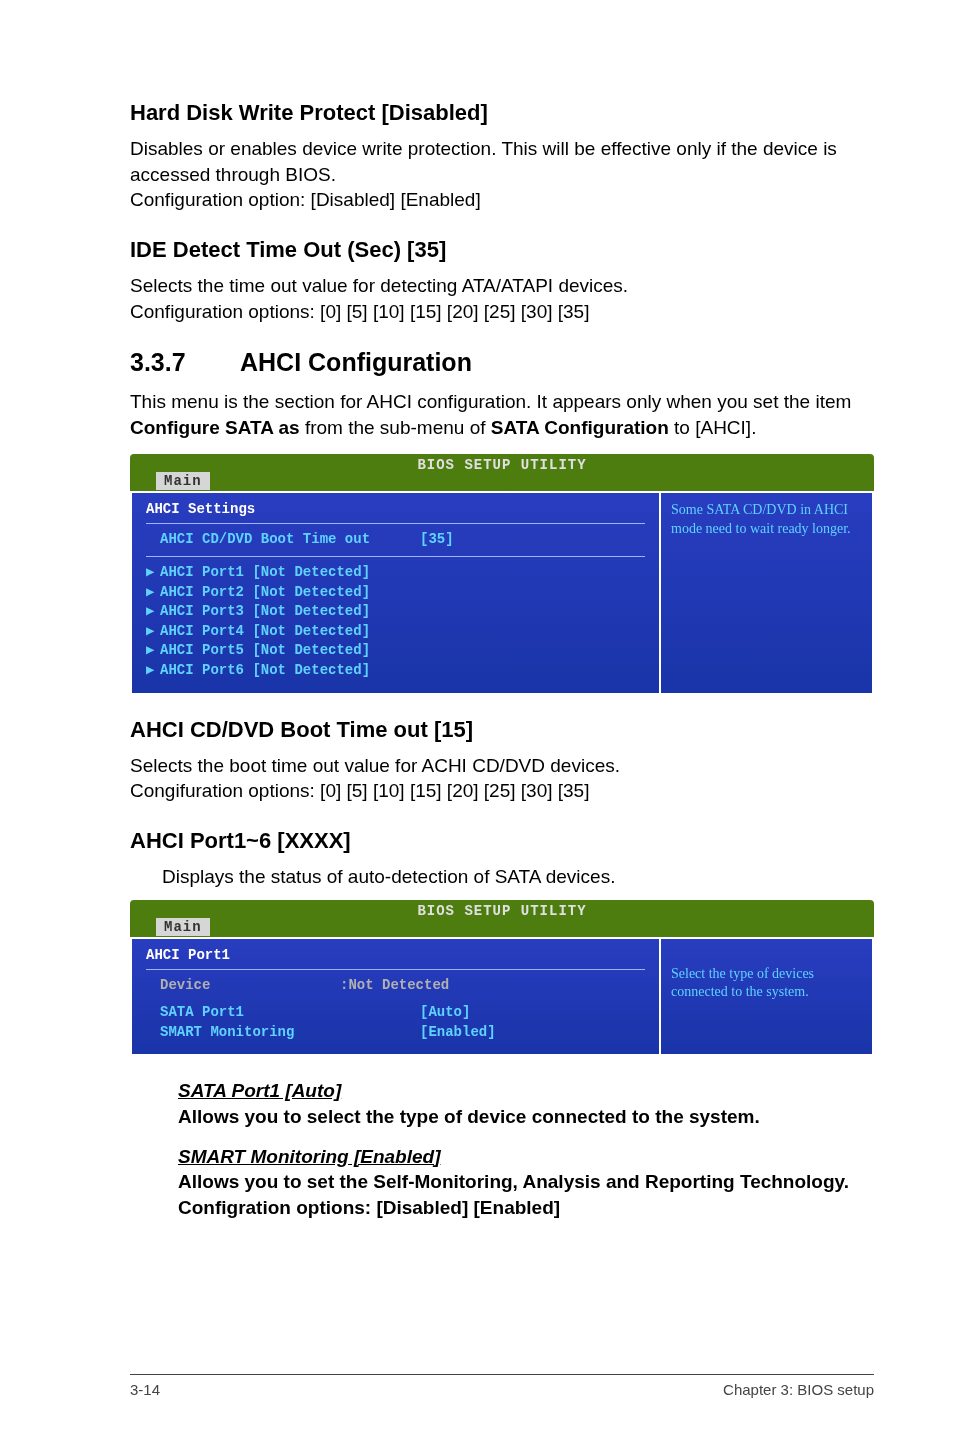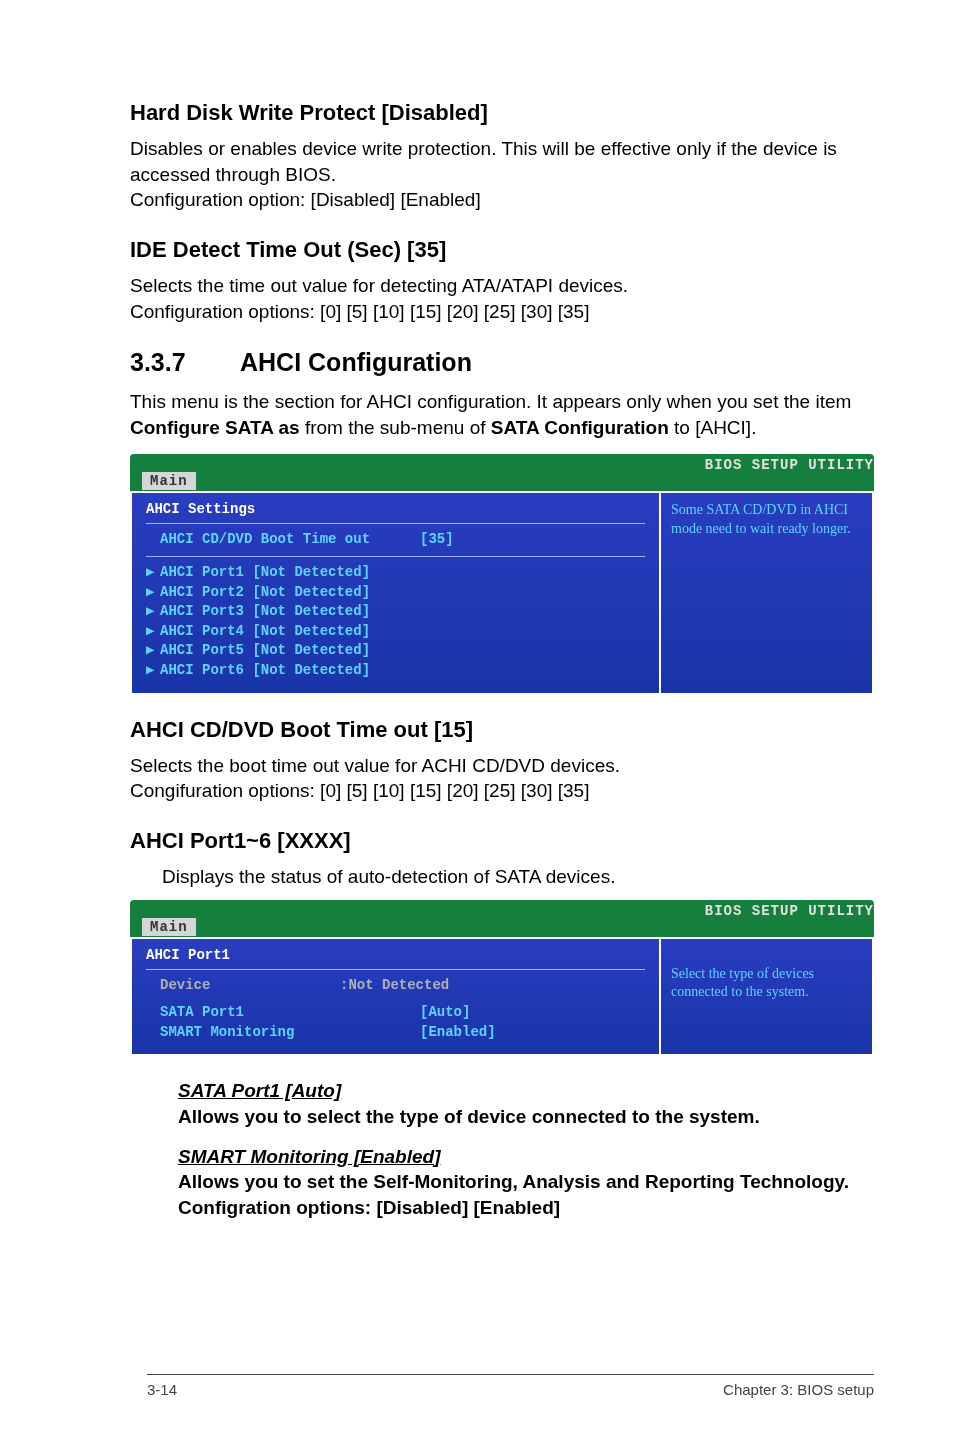--- a/index.html
+++ b/index.html
@@ -29,33 +29,33 @@
       margin-bottom: 14px;
     }
     .body .bold { font-weight: bold; }
     .section-gap { height: 10px; }
     .bios-panel {
       margin: 10px 0 22px 0;
       border-radius: 4px;
       overflow: hidden;
     }
     .bios-header {
-      background: #15803d;
+      background: #4d7c0f;
       color: #e0e0e0;
       font-family: "Courier New", monospace;
       font-size: 14px;
       font-weight: bold;
       letter-spacing: 1px;
-      text-align: right;
+      text-align: center;
       padding: 3px 0 0 0;
       position: relative;
     }
     .bios-tab {
       position: absolute;
-      left: 12px;
+      left: 26px;
       top: 18px;
       background: #d6d6d6;
       color: #333;
       padding: 1px 8px;
       font-size: 14px;
       font-family: "Courier New", monospace;
     }
     .bios-body-row { display: flex; }
     .bios-left {
       flex: 1;
@@ -96,21 +96,21 @@
       padding-left: 48px;
       font-size: 19px;
       line-height: 1.35;
       margin-bottom: 14px;
       font-weight: bold;
     }
     .underline { text-decoration: underline; font-style: italic; }
     .footer {
       position: absolute;
       bottom: 40px;
-      left: 147px;
+      left: 130px;
       right: 80px;
       border-top: 1px solid #444;
       display: flex;
       justify-content: space-between;
       padding-top: 6px;
       font-size: 15px;
       color: #444;
     }
   </style>
 </head>

